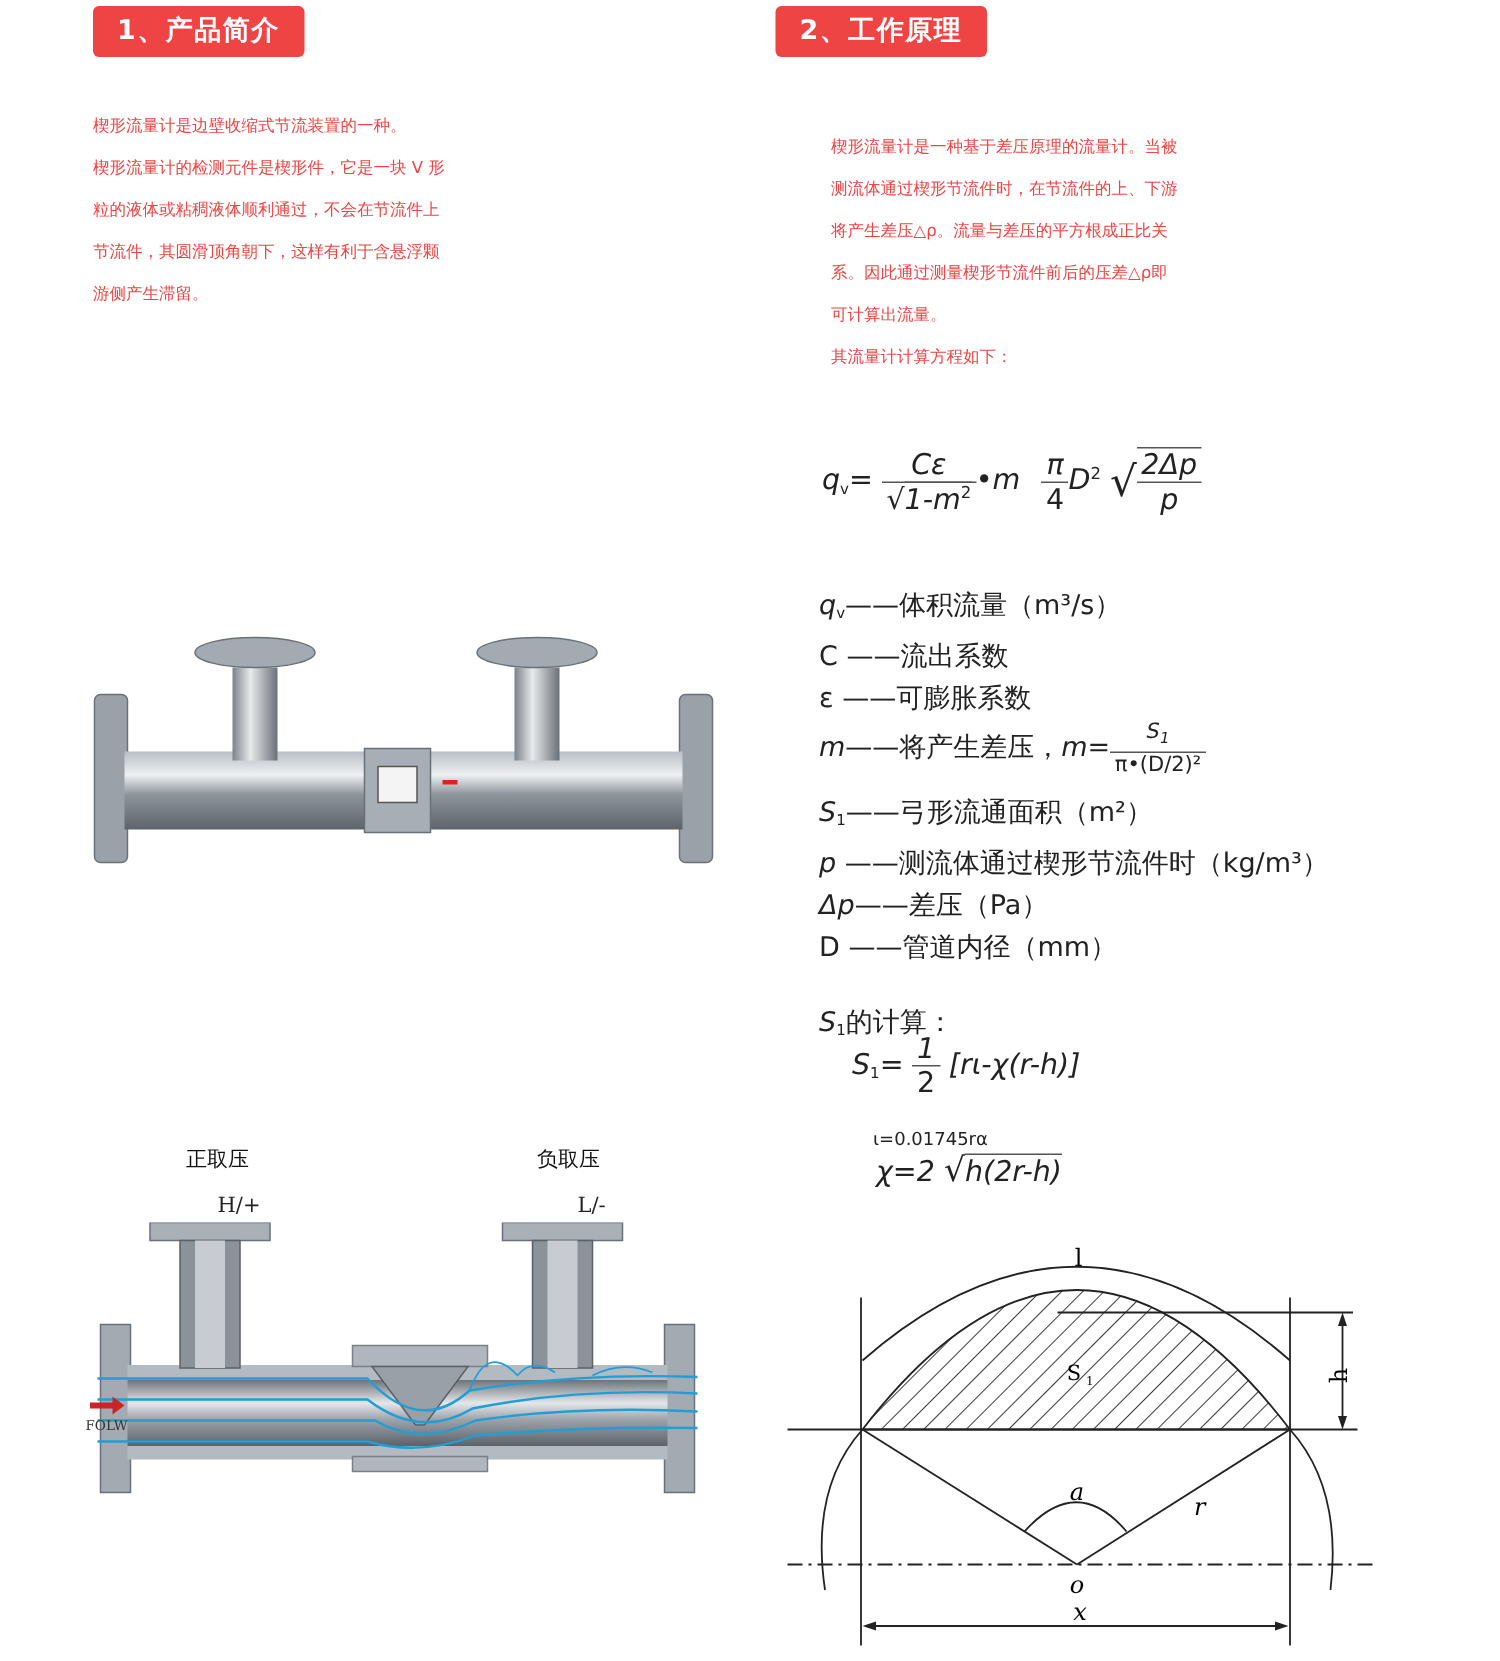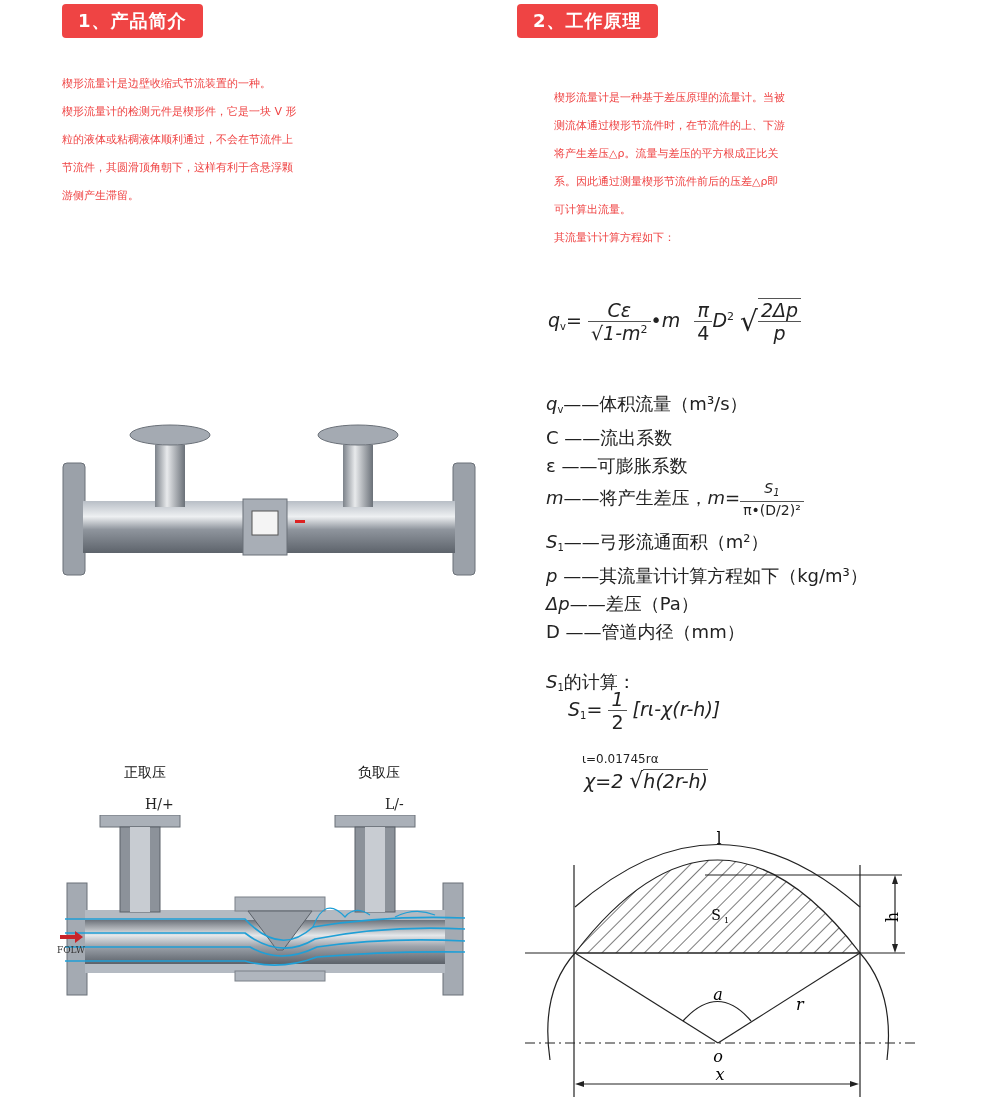--- a/index.html
+++ b/index.html
@@ -65,21 +65,21 @@
 
 <div class="defs" style="left:546px; top:390px;">
   <div><span class="it">q</span><span class="sub">v</span><span>——</span><span>体积流量（m³/s）</span></div>
   <div><span>C</span><span> ——</span><span>流出系数</span></div>
   <div><span>ε</span><span> ——</span><span>可膨胀系数</span></div>
   <div><span class="it">m</span><span>——</span><span>将产生差压，</span><span class="it">m=</span><span class="frac" style="font-size:14px; line-height:16px;"><span class="num"><span>S</span><span class="sub">1</span></span><span class="den">π•(D/2)²</span></span></div>
 </div>
 
 <div class="defs" style="left:546px; top:528px;">
   <div><span class="it">S</span><span class="sub">1</span><span>——</span><span>弓形流通面积（m²）</span></div>
-  <div><span class="it">p</span><span> ——</span><span>其流量计计算方程如下（kg/m³）</span></div>
+  <div><span class="it">p</span><span> ——</span><span>测流体通过楔形节流件时（kg/m³）</span></div>
   <div><span class="it">Δp</span><span>——</span><span>差压（Pa）</span></div>
   <div><span>D</span><span> ——</span><span>管道内径（mm）</span></div>
 </div>
 
 <div class="defs" style="left:546px; top:668px;">
   <span class="it">S</span><span class="sub">1</span><span>的计算：</span>
 </div>
 <div class="formula" style="left:568px; top:688px; font-size:19px; white-space:nowrap;">
   <span class="it">S</span><span class="sub">1</span>=
   <span class="frac"><span class="num">1</span><span class="den">2</span></span>

